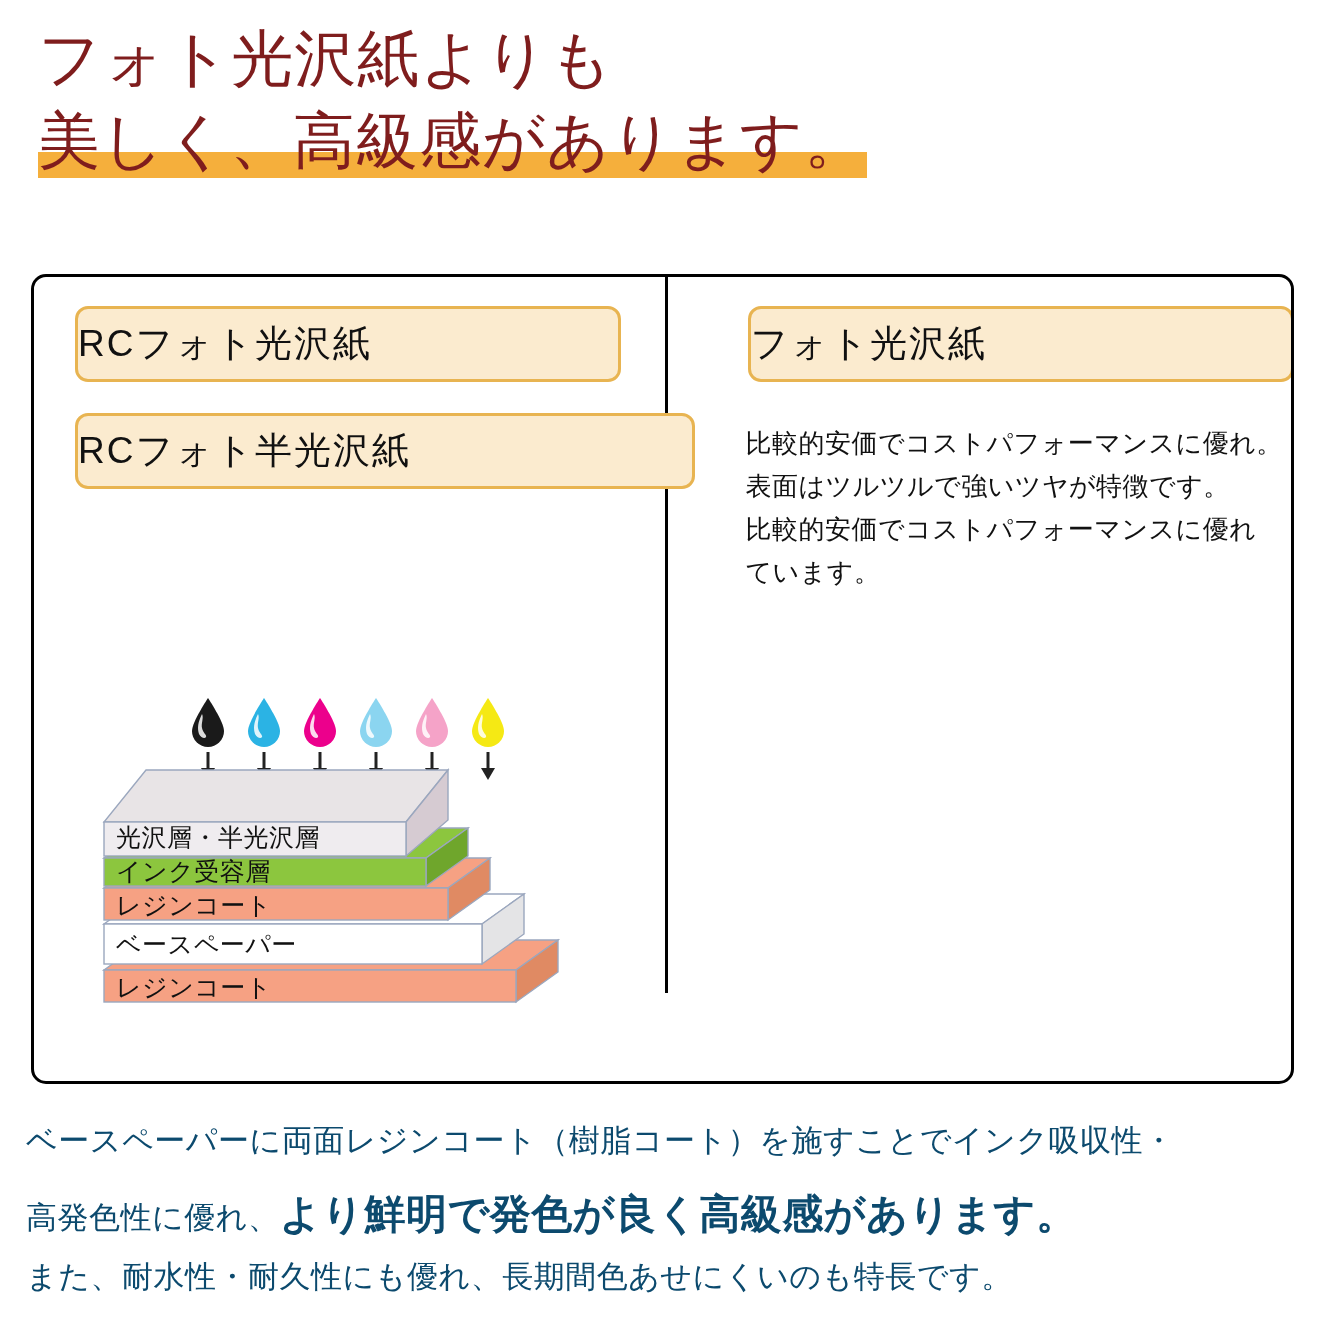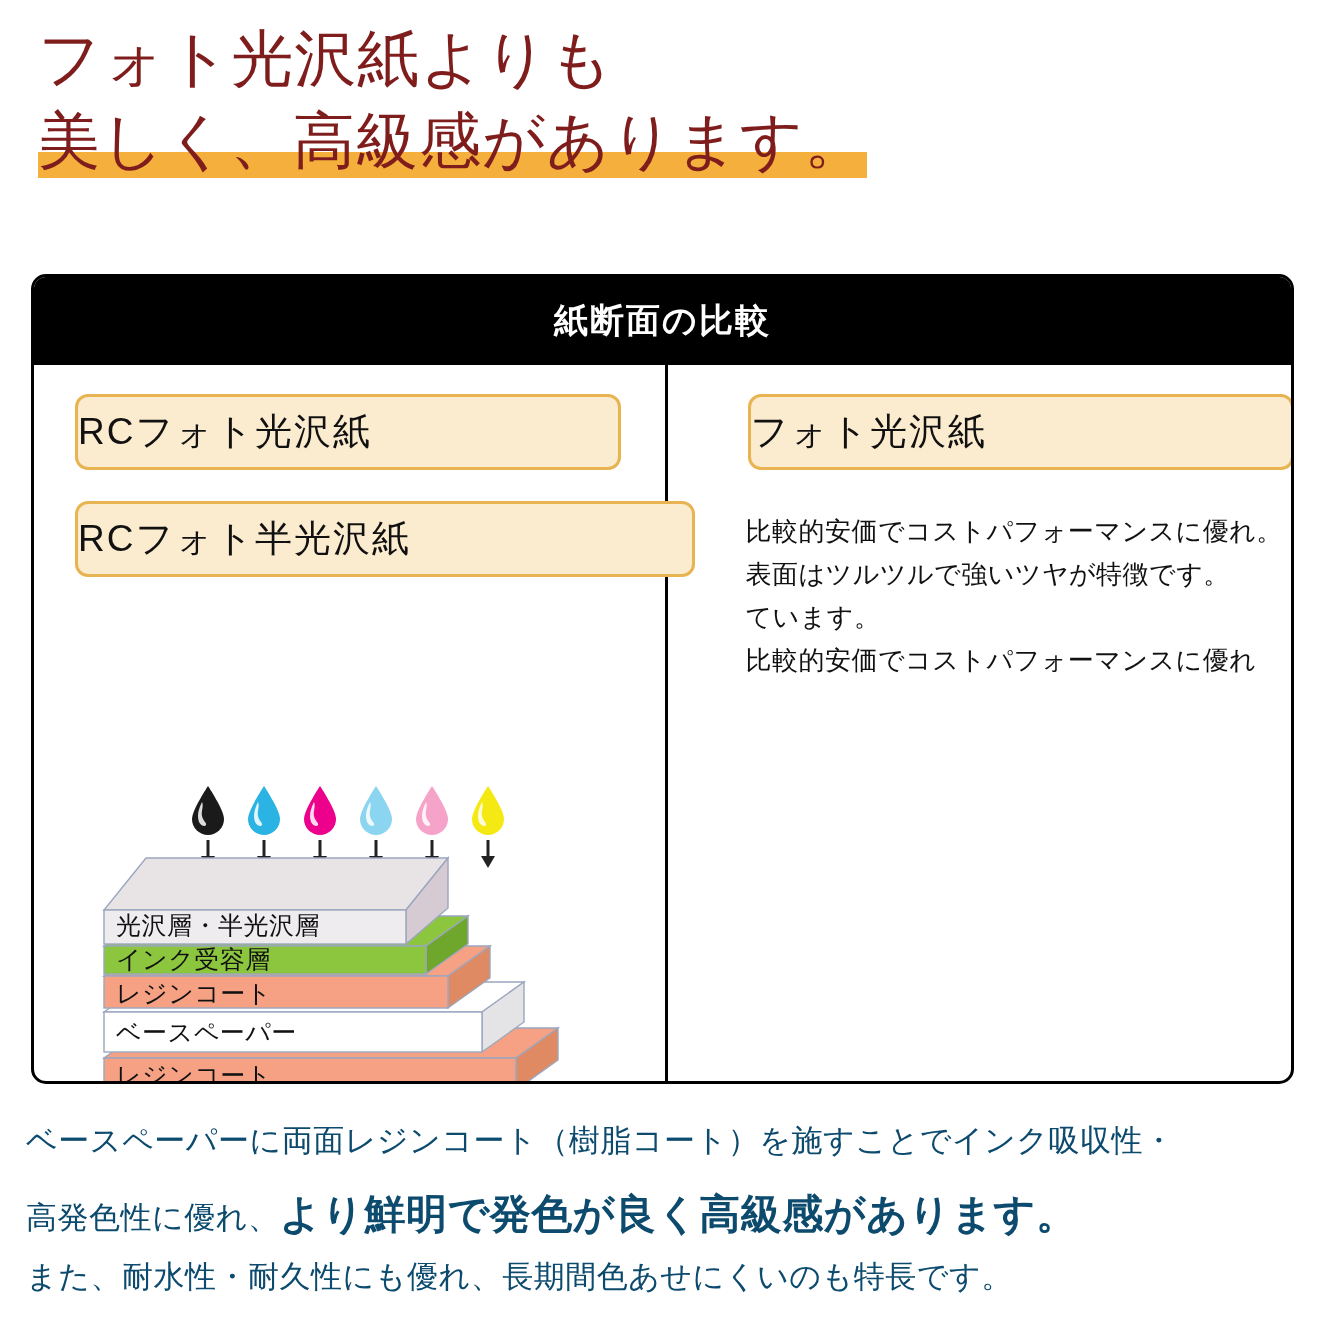--- a/index.html
+++ b/index.html
@@ -186,23 +186,20 @@
 <div class="headline">
   <div class="headline-line">フォト光沢紙よりも</div>
   <div class="headline-line hl">
     <span class="hl-bar"></span>
     <span class="hl-text">美しく、高級感があります。</span>
   </div>
 </div>
 
 <div class="panel">
 
-  <div class="panel-header">
-    <span>紙断面の比較</span>
-  </div>
 
   <div class="panel-body">
     <div class="panel-divider"></div>
 
     <div class="col col-left">
 
       <div class="chip chip-l1">
         <span>RCフォト光沢紙</span>
       </div>
       <div class="chip chip-l2">
@@ -317,22 +314,22 @@
 
     <div class="col col-right">
 
       <div class="chip chip-r1">
         <span>フォト光沢紙</span>
       </div>
 
       <div class="desc">
         <div>比較的安価でコストパフォーマンスに優れ。</div>
         <div>表面はツルツルで強いツヤが特徴です。</div>
+        <div>比較的安価でコストパフォーマンスに優れ</div>
         <div>ています。</div>
-        <div>比較的安価でコストパフォーマンスに優れ</div>
       </div>
 
     </div>
   </div>
 </div>
 
 <div class="footer">
   <div class="foot-line">ベースペーパーに両面レジンコート（樹脂コート）を施すことでインク吸収性・</div>
   <div class="foot-line foot-line-2">
     <span>高発色性に優れ、</span>

